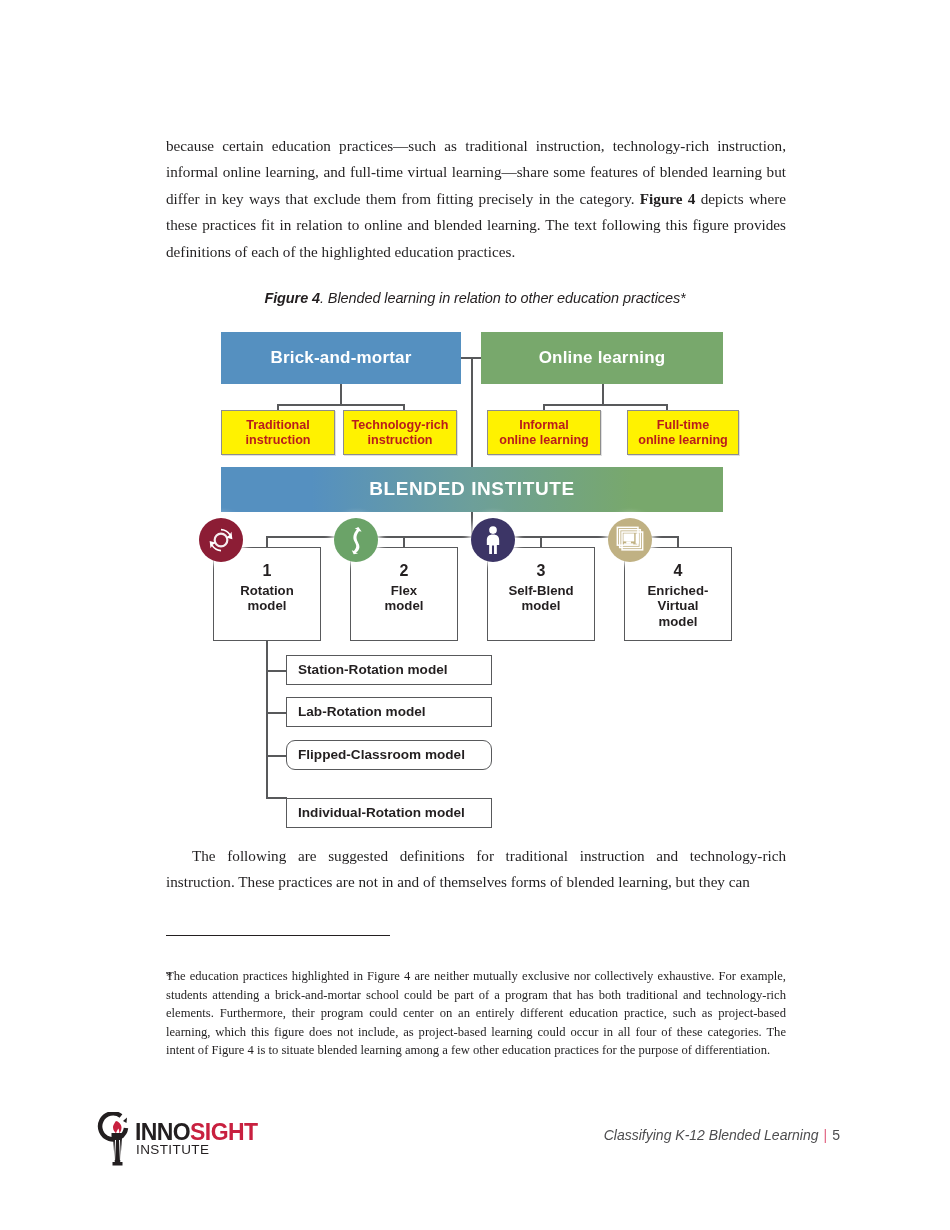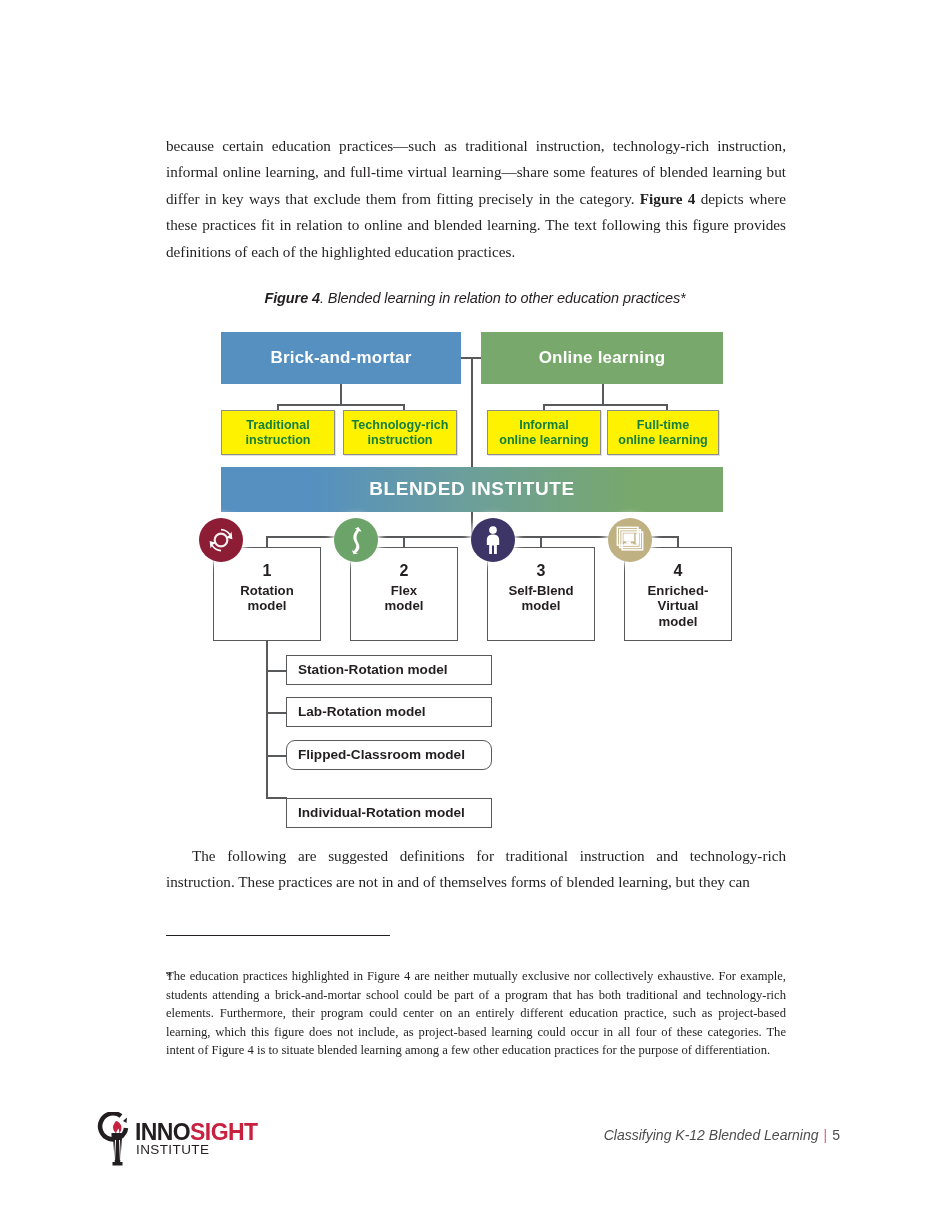--- a/index.html
+++ b/index.html
@@ -85,28 +85,28 @@
   #online-learning-box  { left: 481px; top: 7px; width: 242px; background: #78a86c; }
 
   
   .yellow {
     background: #fff200;
     border: 1.5px solid #8d8d8d;
     height: 45px;
     display: flex;
     align-items: center;
     justify-content: center;
-    color: #15803d;
+    color: #b91c1c;
     font-size: 12.6px;
     box-shadow: 1px 1px 0 rgba(0,0,0,.12);
   }
   #traditional-instruction-box  { left: 221px; top: 85px; width: 114px; }
   #technology-rich-box          { left: 343px; top: 85px; width: 114px; }
   #informal-online-box          { left: 487px; top: 85px; width: 114px; }
-  #fulltime-online-box          { left: 607px; top: 85px; width: 112px; }
+  #fulltime-online-box          { left: 627px; top: 85px; width: 112px; }
 
   
   #blended-learning-bar {
     left: 221px; top: 142px; width: 502px; height: 45px;
     background: linear-gradient(to right, #5590c0 0%, #5590c0 18%, #6d9f9a 50%, #78a86c 82%, #78a86c 100%);
     display: flex;
     align-items: center;
     justify-content: center;
     color: #ffffff;
     font-size: 19px;

